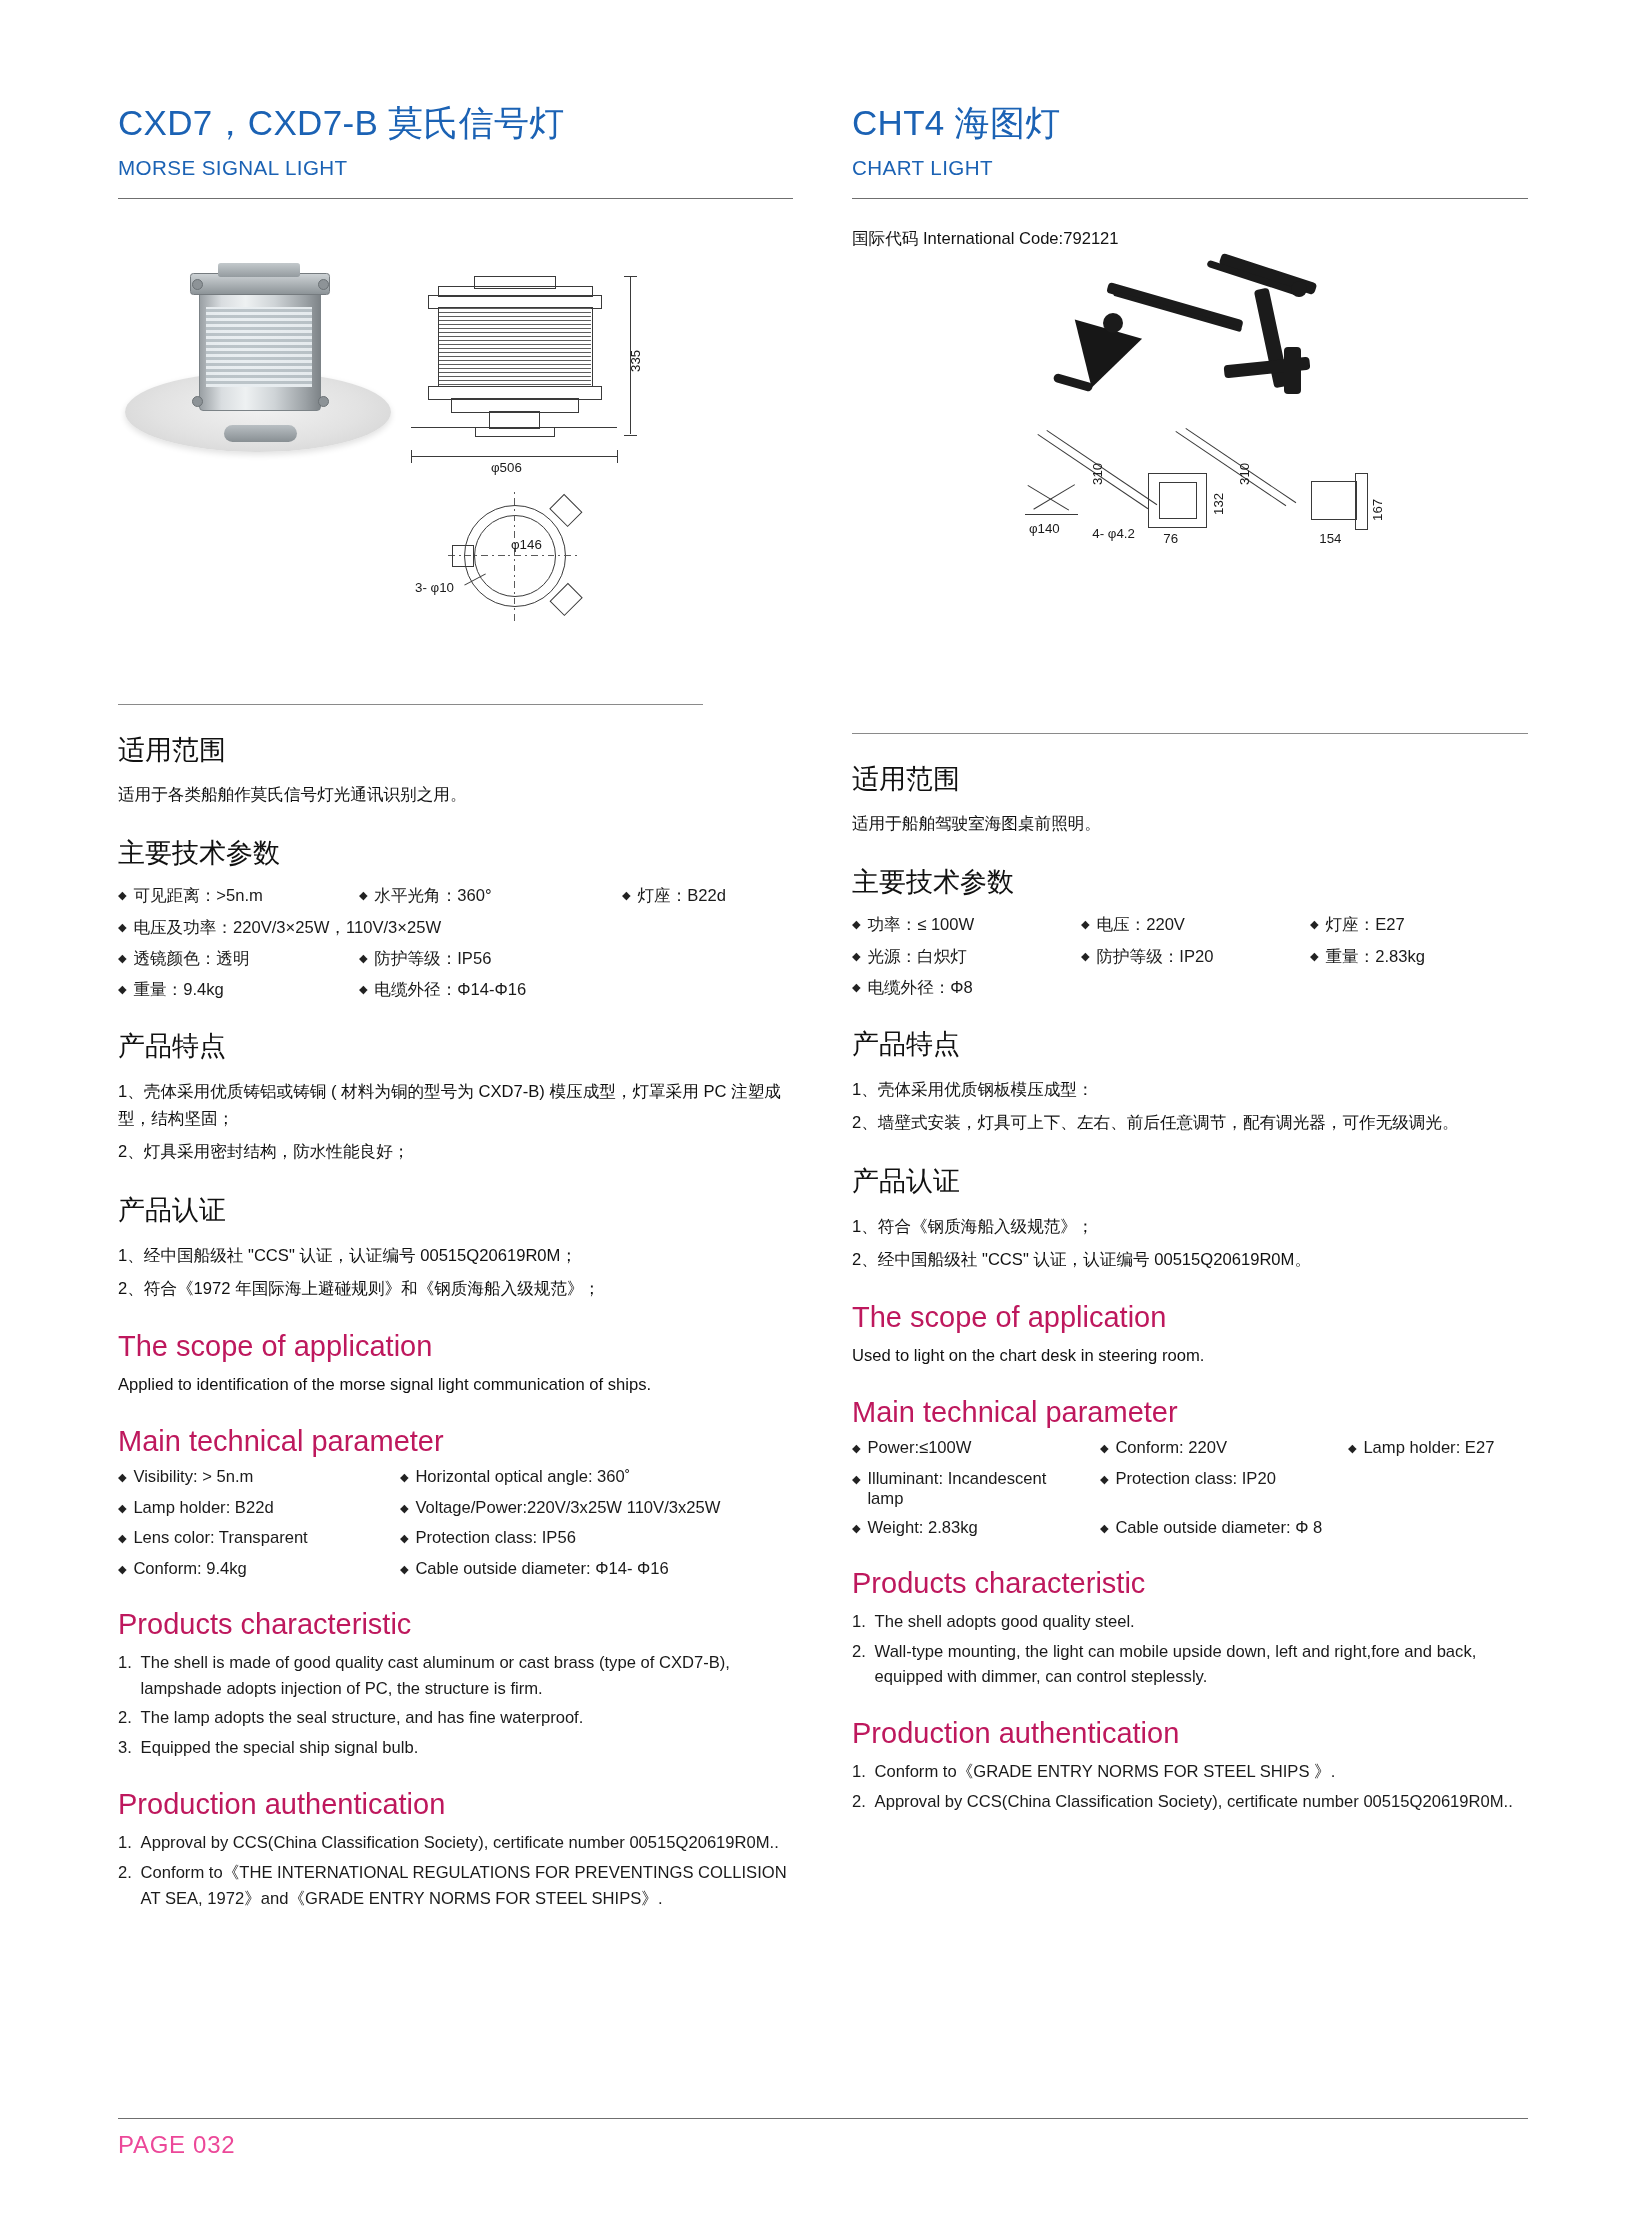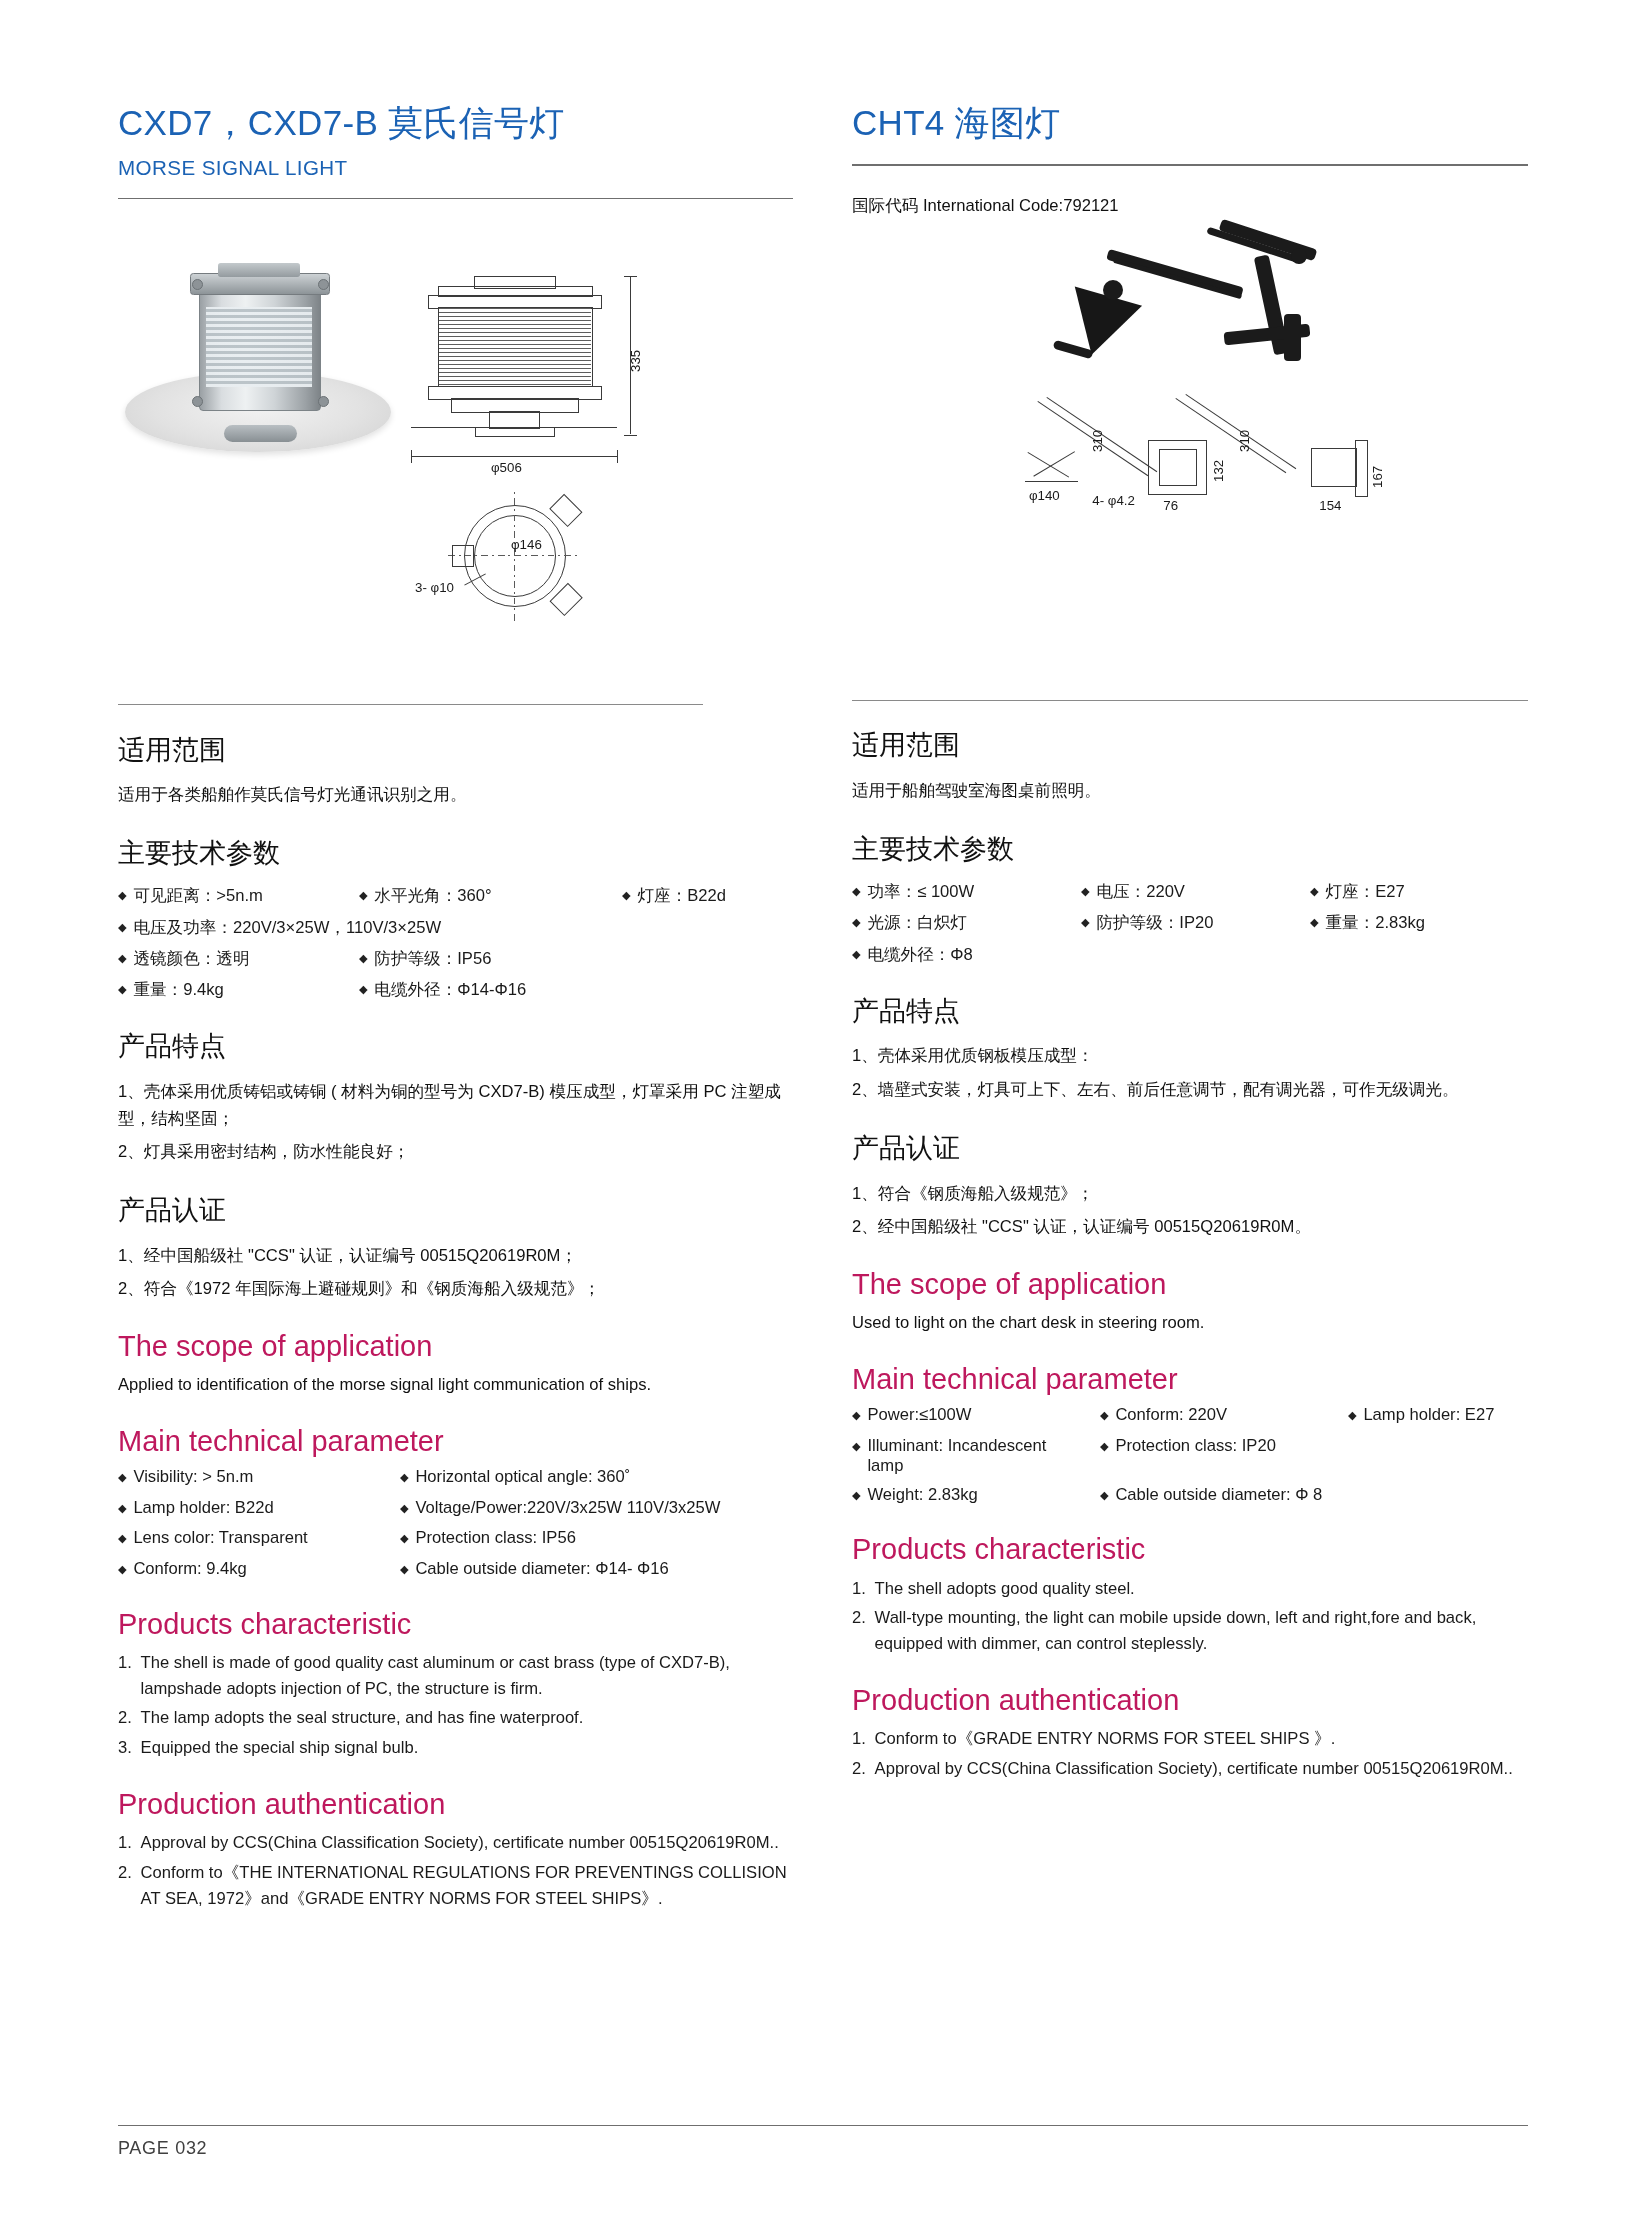--- a/index.html
+++ b/index.html
@@ -250,23 +250,23 @@
   .two-col-bullets .it { display: flex; align-items: flex-start; }
 
   .foot {
     position: absolute;
     left: 118px;
     bottom: 80px;
     width: 1410px;
   }
   .foot .rule { height: 1.3px; background: #6f6f6f; margin: 0 0 12px 0; }
   .foot .pg {
-    font-size: 18px;
+    font-size: 24px;
     letter-spacing: 0.7px;
-    color: #404040;
+    color: #ec4899;
   }
 </style>
 </head>
 <body>
 
 <div class="page">
 
   <div class="cols">
 
     <div class="col">
@@ -473,20 +473,21 @@
               <span class="t">Conform to《THE INTERNATIONAL REGULATIONS FOR PREVENTINGS COLLISION AT SEA, 1972》and《GRADE ENTRY NORMS FOR STEEL SHIPS》.</span>
             </div>
         </div>
       </div>
 
     </div>
 
     <div class="col">
 
       <h1 class="title-cn">CHT4 海图灯</h1>
+      <div class="title-en">CHART LIGHT</div>
       <div class="rule"></div>
 
       <div class="figure">
         <p class="intl-code">国际代码 International Code:792121</p>
 
         <div class="chart-photo">
           <div class="arm" style="left:213px;top:6.7px;width:100px;height:12px;transform:rotate(18deg);"></div>
           <div class="arm" style="left:200px;top:14.6px;width:100px;height:6.7px;transform:rotate(18deg);"></div>
           <div class="arm" style="left:286px;top:20px;width:16px;height:16px;border-radius:50%;"></div>
           <div class="arm" style="left:259px;top:27px;width:14.6px;height:100px;transform:rotate(-12deg);"></div>

